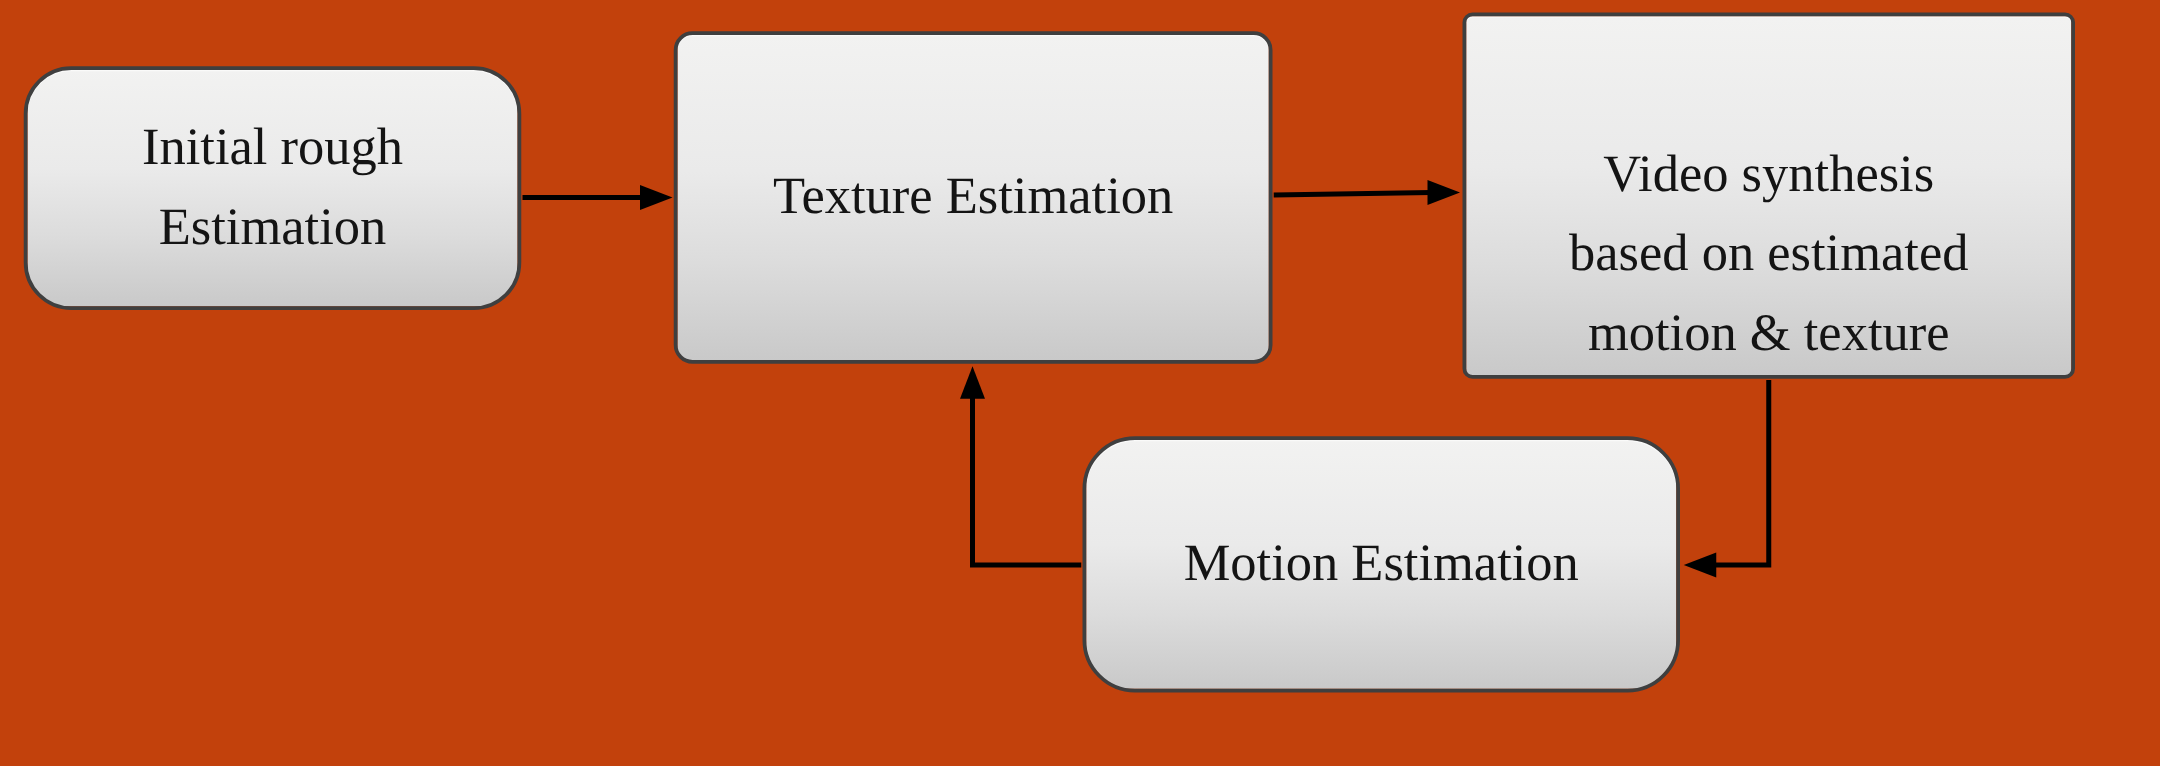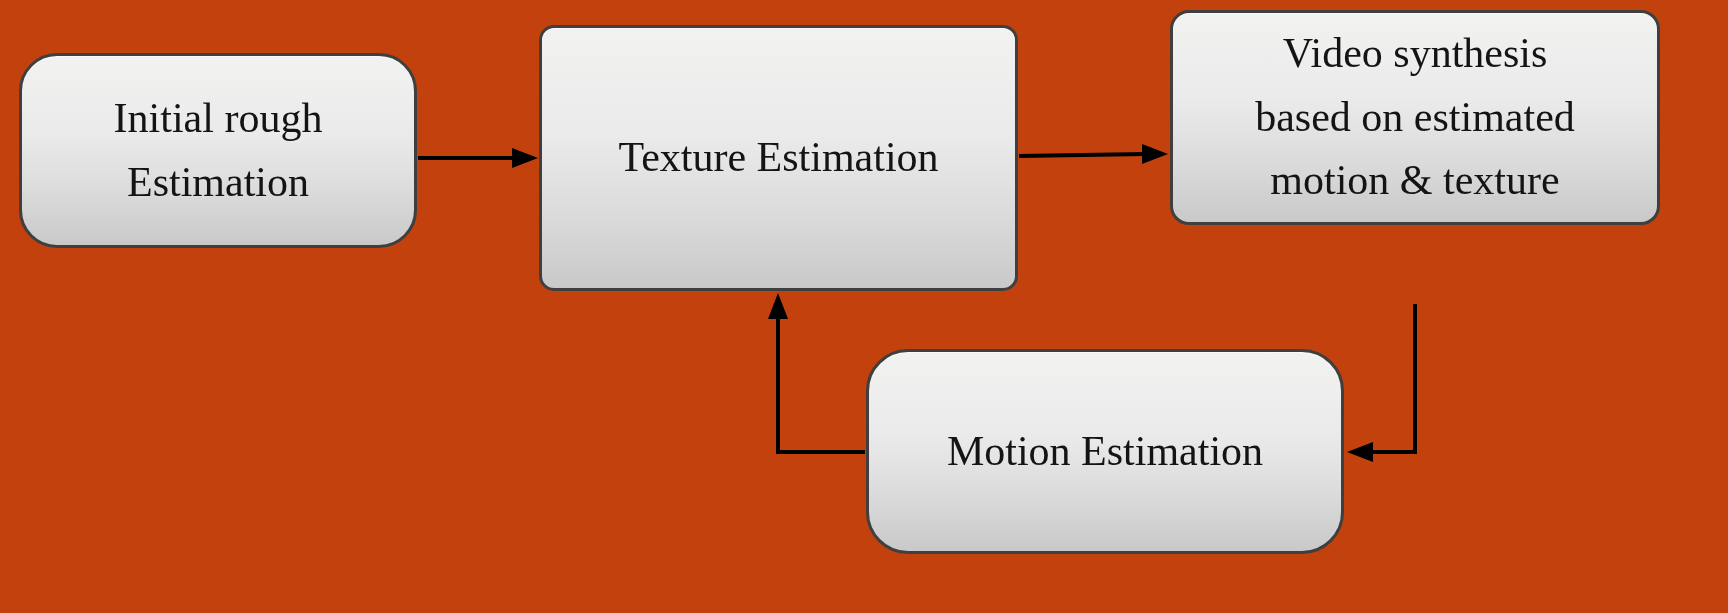--- a/index.html
+++ b/index.html
@@ -35,22 +35,23 @@
     width: 398px; height: 195px;
     border-radius: 38px;
   }
   #node-texture {
     left: 539px; top: 25px;
     width: 479px; height: 266px;
     border-radius: 15px;
   }
   #node-video {
     left: 1170px; top: 10px;
-    width: 490px; height: 215px;
-    border-radius: 19px;
+    width: 490px; height: 293px;
+    border-radius: 8px;
+    align-items: flex-end;
   }
   #node-motion {
     left: 866px; top: 349px;
     width: 478px; height: 205px;
     border-radius: 42px;
     text-align: center;
   }
   .arrow-layer {
     position: absolute;
     left: 0; top: 0;

